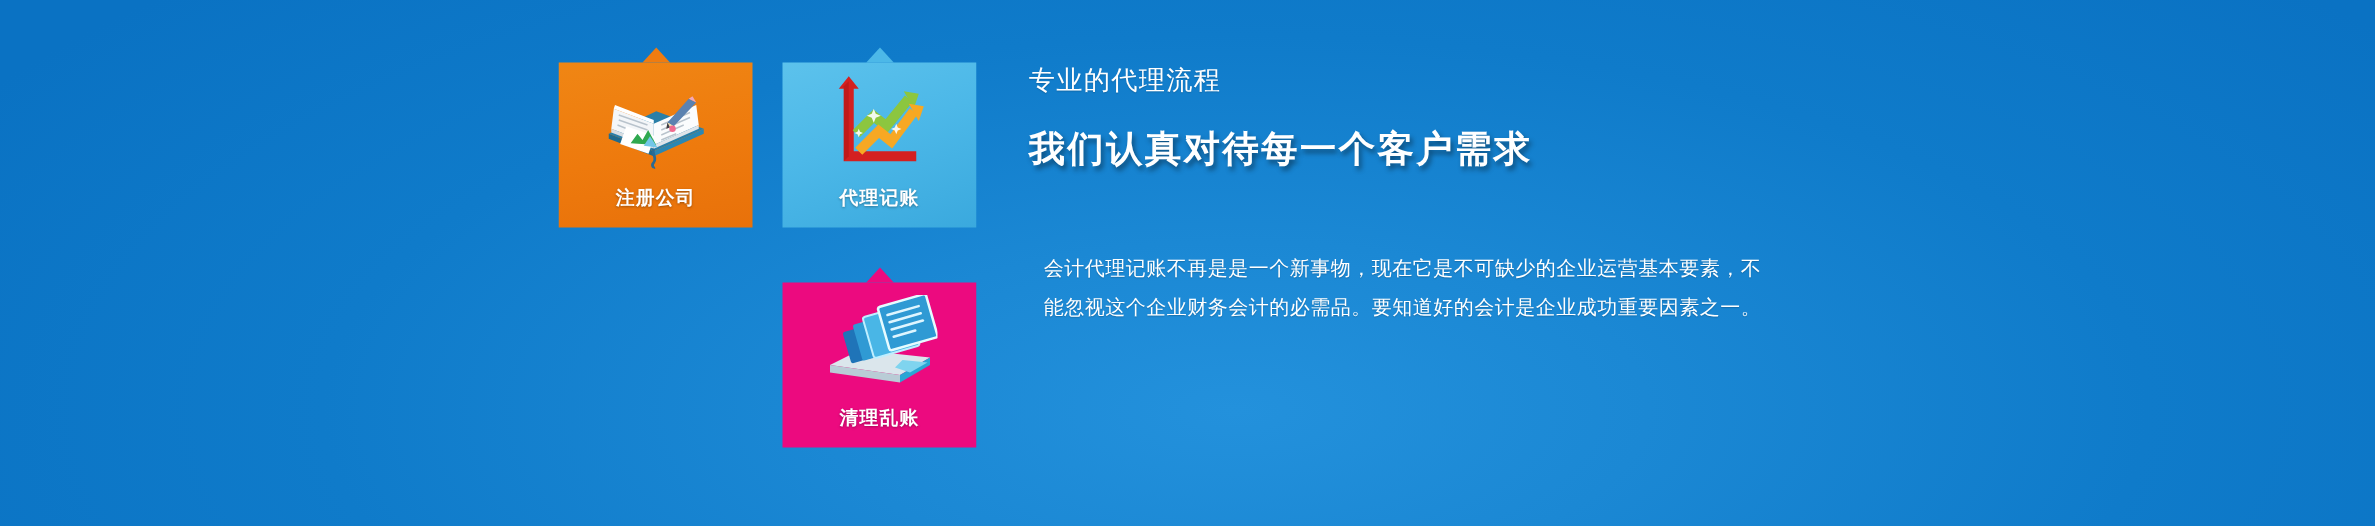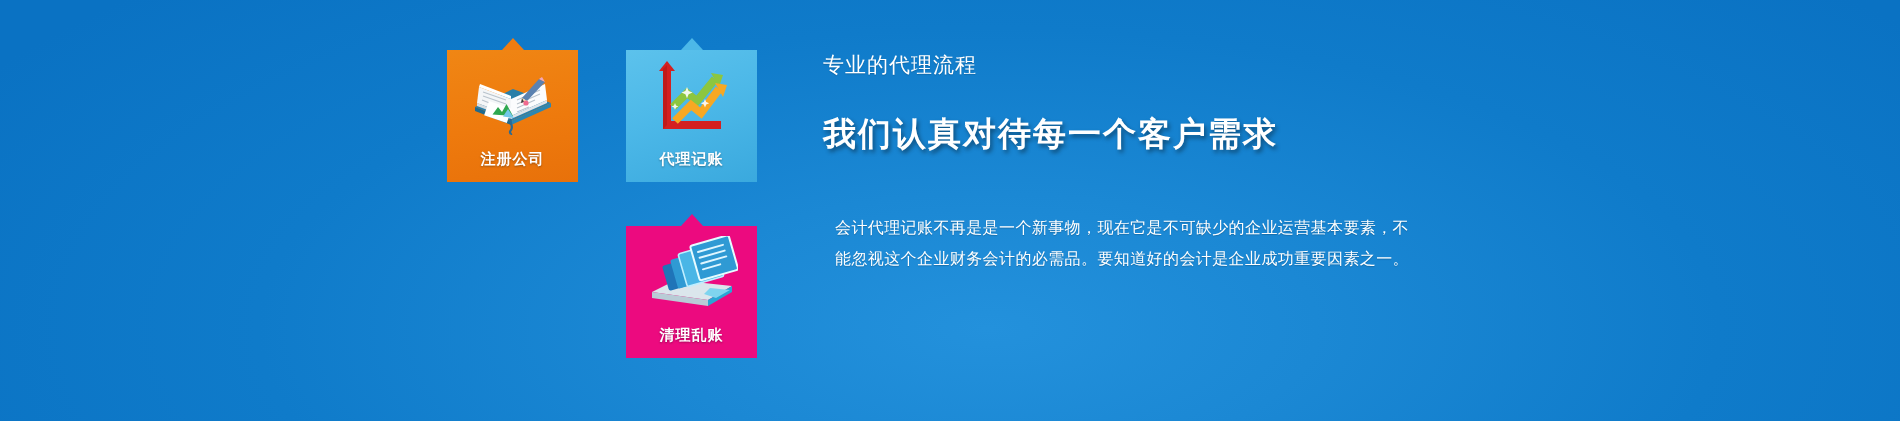--- a/index.html
+++ b/index.html
@@ -26,21 +26,21 @@
   
   #tiles {
     position: absolute;
     left: 447px;
     top: 50px;
     width: 311px;
     height: 308px;
   }
   .tile {
     position: absolute;
-    width: 131px;
+    width: 155px;
     height: 132px;
     box-sizing: border-box;
     cursor: pointer;
     padding-left: 32px;
   }
   .tile.c0 { left: 0px; }
   .tile.c1 { left: 179px; }
   .tile.r0 { top: 0px; }
   .tile.r1 { top: 176px; }
 
@@ -111,24 +111,24 @@
   }
   #eyebrow {
     color: #ffffff;
     font-size: 21px;
     line-height: 26px;
     letter-spacing: 1px;
     white-space: nowrap;
     text-shadow: 0 1px 1px rgba(0,0,0,0.18);
   }
   #headline {
-    margin-top: 32px;
-    color: #ffffff;
-    font-family: Liberation Sans, sans-serif;
-    font-size: 33px;
+    margin-top: 20px;
+    color: #ffffff;
+    font-family: Liberation Mono, monospace;
+    font-size: 29px;
     font-weight: bold;
     line-height: 48px;
     letter-spacing: 2px;
     white-space: nowrap;
     text-shadow: 2px 3px 4px rgba(0,0,0,0.42);
   }
   #body-copy {
     margin-top: 54px;
     width: 545px;
     color: #ffffff;

